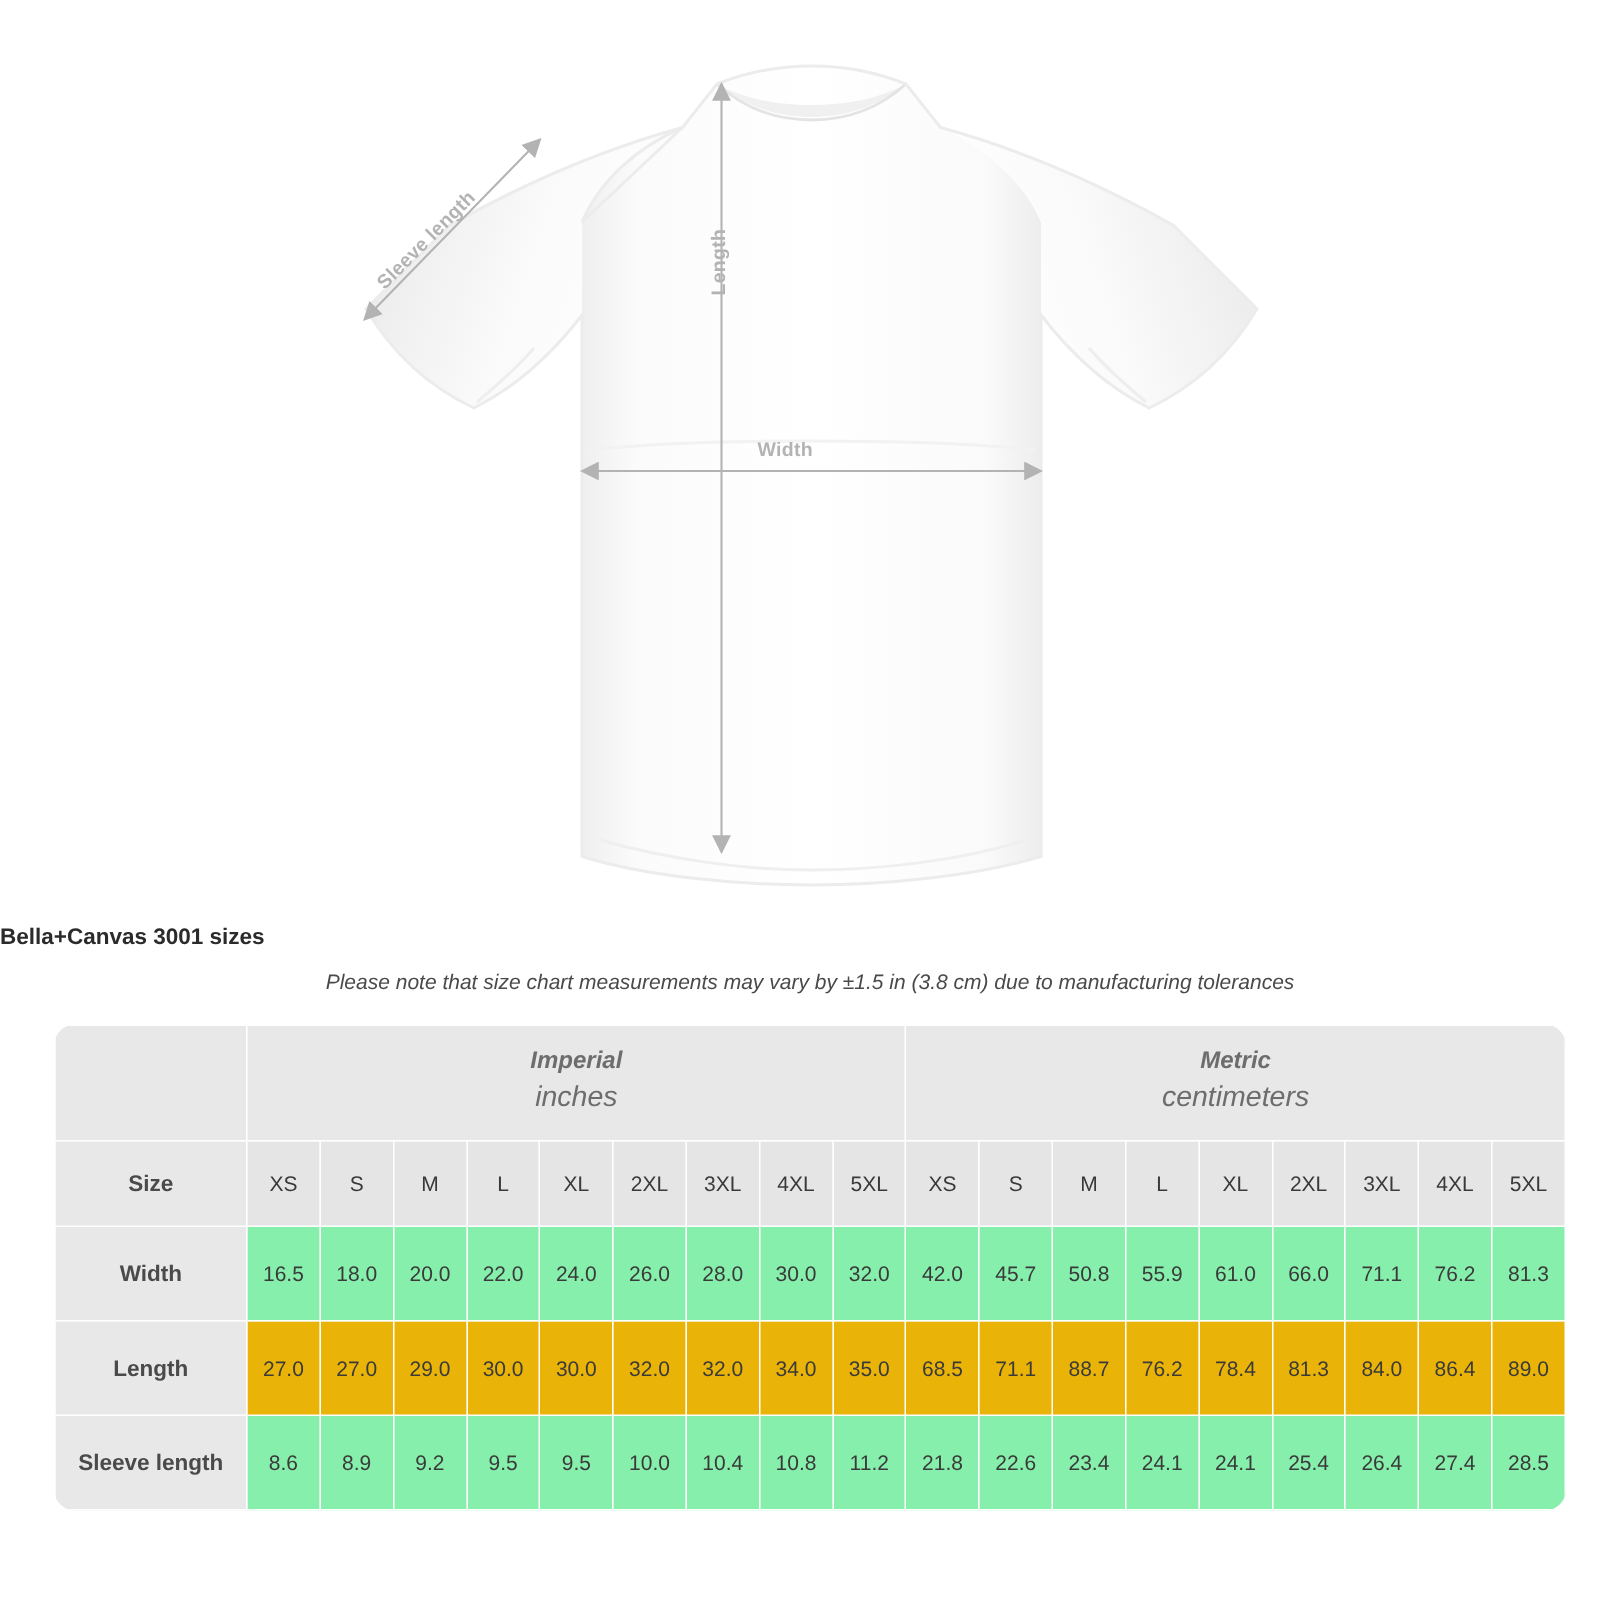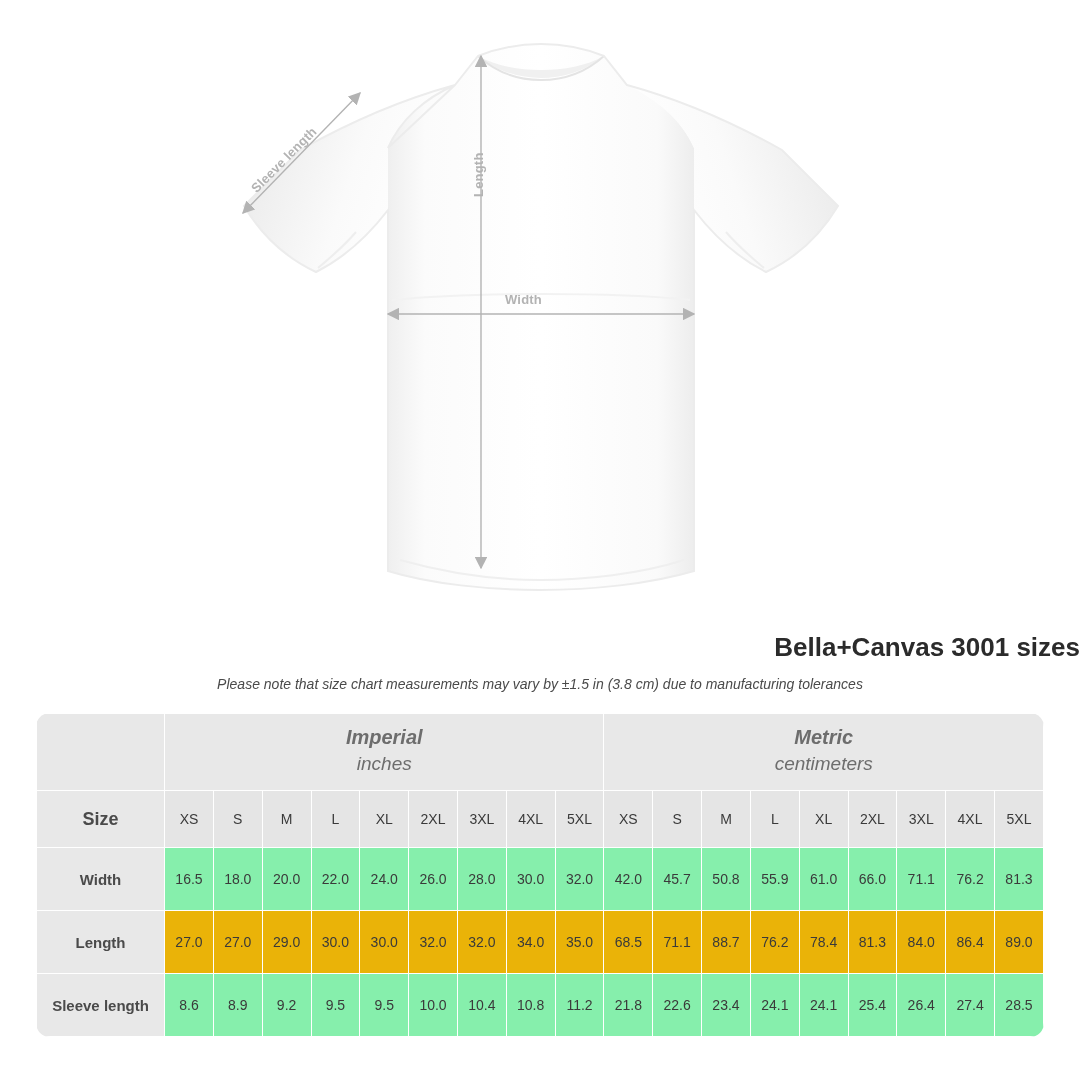--- a/index.html
+++ b/index.html
@@ -48,25 +48,25 @@
   }
   .dim-sleeve {
     left: 248px;
     top: 185px;
     transform: rotate(-45deg);
     transform-origin: left top;
   }
 
   
   .chart-title {
-    text-align: right;
-    font-size: 26px;
+    text-align: left;
+    font-size: 15px;
     font-weight: bold;
     color: #2b2b2b;
-    margin-top: 22px;
+    margin-top: 6px;
   }
   .chart-note {
     text-align: center;
     font-size: 14px;
     font-style: italic;
     color: #4a4a4a;
     margin-top: 13px;
   }
 
   
@@ -89,21 +89,21 @@
     font-weight: normal;
     padding: 0;
   }
   .unit-head td {
     background: #e8e8e8;
     height: 76px;
     vertical-align: middle;
     border: none;
   }
   .unit-name {
-    font-size: 20px;
+    font-size: 16px;
     font-style: italic;
     font-weight: bold;
     color: #6d6d6d;
     line-height: 1.25;
   }
   .unit-sub {
     font-size: 19px;
     font-style: italic;
     color: #6d6d6d;
     line-height: 1.5;
@@ -112,21 +112,21 @@
     height: 56px;
     background: #e5e5e5;
     font-weight: bold;
     font-size: 14px;
     color: #3b3b3b;
   }
   .hdr-row td.row-label {
     background: #e8e8e8;
     color: #4a4a4a;
     font-weight: bold;
-    font-size: 18px;
+    font-size: 15px;
   }
   tbody tr td {
     height: 62px;
   }
   tbody tr.shaded td {
     background: #86efac;
   }
   tbody tr.plain td {
     background: #eab308;
   }

